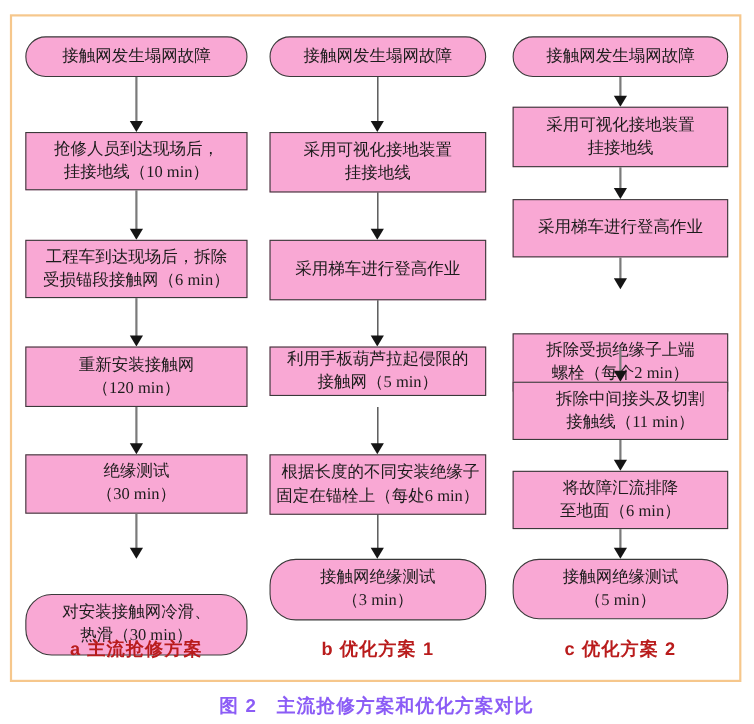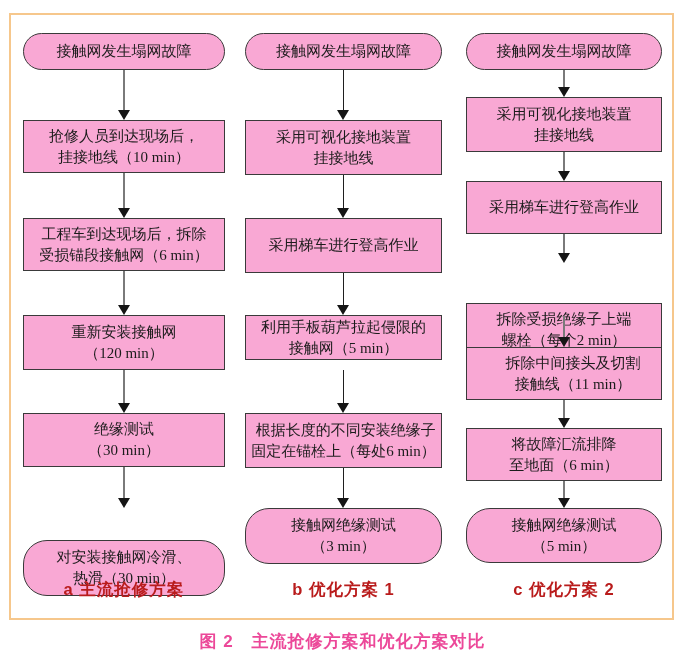--- a/index.html
+++ b/index.html
@@ -49,21 +49,21 @@
     position:absolute;left:0;top:579px;width:100%;
     text-align:center;
     font-family:"Liberation Sans","DejaVu Sans",sans-serif;
     font-size:16.5px;font-weight:600;color:#b91c1c;
     letter-spacing:1px;
   }
   .caption{
     position:absolute;left:0;top:630px;width:100%;
     text-align:center;
     font-family:"Liberation Sans","DejaVu Sans",sans-serif;
-    font-size:17px;font-weight:700;color:#ec4899;
+    font-size:17px;font-weight:700;color:#8b5cf6;
     letter-spacing:1px;
   }
 </style>
 </head>
 <body>
 
 <div class="page">
   <div class="panel"></div>
 
   <div class="col" style="left:23px;width:202px;">

